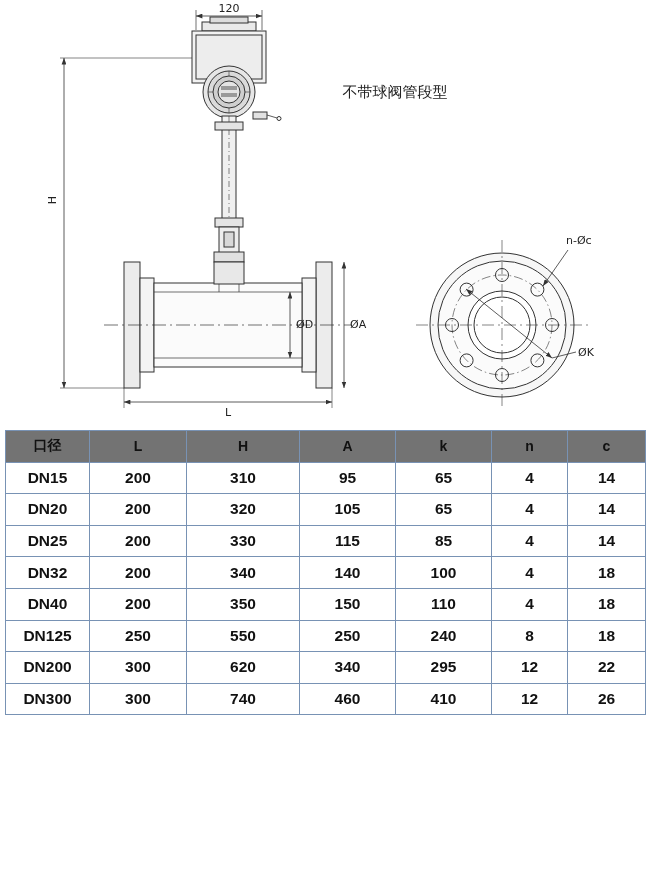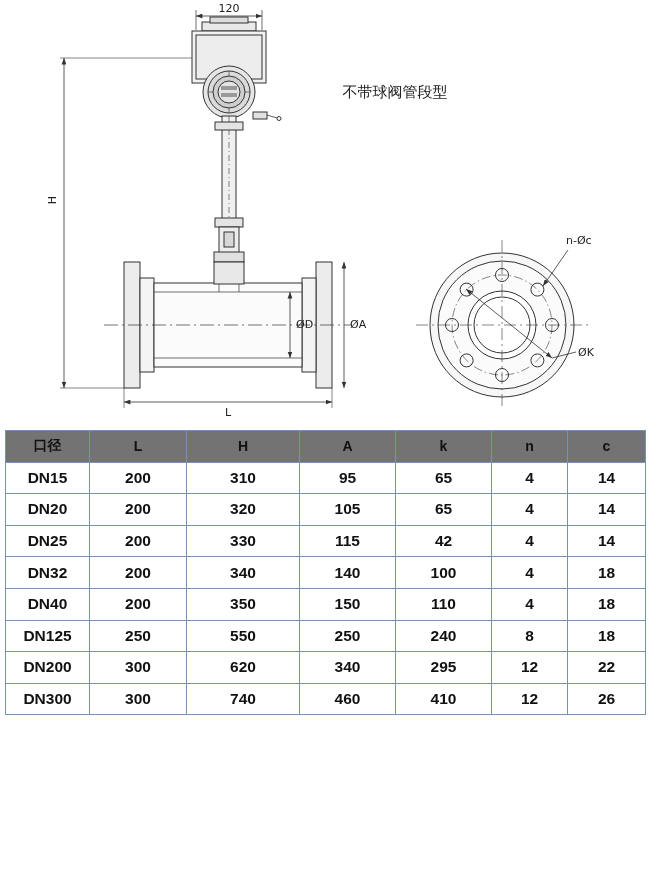--- a/index.html
+++ b/index.html
@@ -267,21 +267,21 @@
             <td>105</td>
             <td>65</td>
             <td>4</td>
             <td>14</td>
           </tr>
         <tr>
             <td>DN25</td>
             <td>200</td>
             <td>330</td>
             <td>115</td>
-            <td>42</td>
+            <td>85</td>
             <td>4</td>
             <td>14</td>
           </tr>
         <tr>
             <td>DN32</td>
             <td>200</td>
             <td>340</td>
             <td>140</td>
             <td>100</td>
             <td>4</td>

